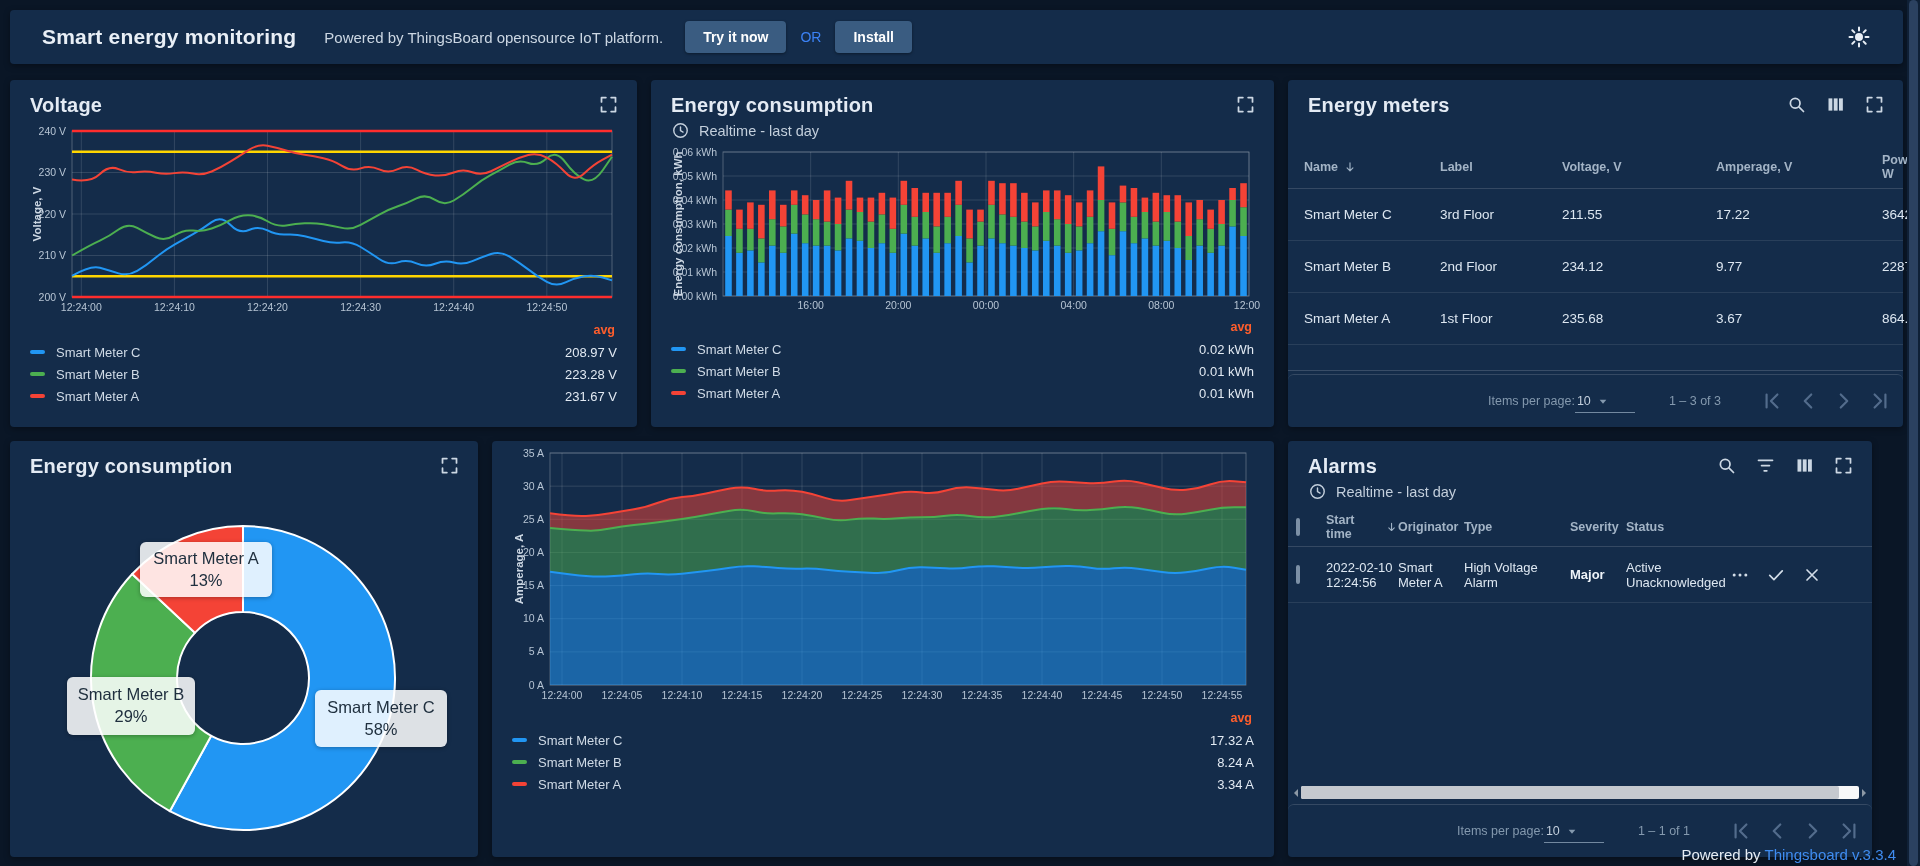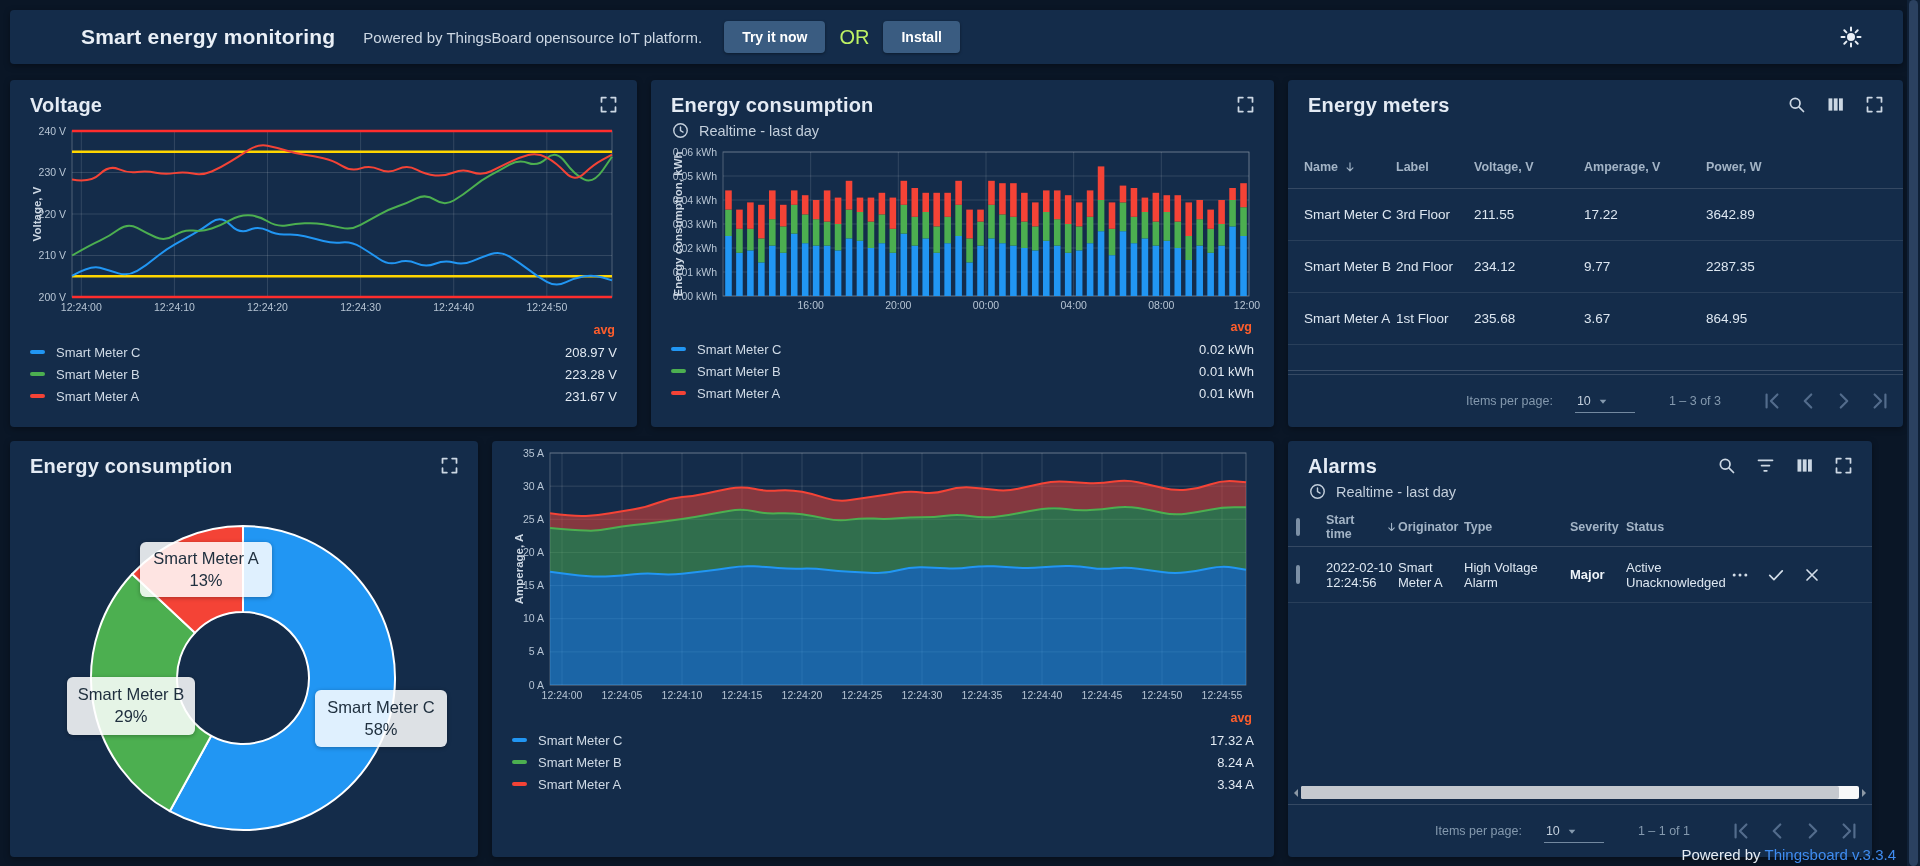--- a/index.html
+++ b/index.html
@@ -1,26 +1,26 @@
 <!DOCTYPE html>
 <html><head>
 <meta charset="utf-8">
 <style>
   html,body{margin:0;padding:0;background:#0a1626;font-family:"Liberation Sans",sans-serif;}
   .page{position:relative;width:1920px;height:866px;background:#0a1626;overflow:hidden;color:#dfe8f2;}
   .card{position:absolute;background:#142c4a;border-radius:4px;box-shadow:0 2px 6px rgba(0,0,0,.35);}
 
   
-  .hdr{display:flex;align-items:center;height:100%;padding:0 40px;box-sizing:border-box;margin-left:31px;}
+  .hdr{display:flex;align-items:center;height:100%;padding:0 32px;box-sizing:border-box;}
   .hdr-title{font-size:21px;font-weight:700;color:#e9eff6;letter-spacing:.2px;}
   .hdr-sub{margin-left:28px;font-size:15px;color:#ccd7e3;}
   .btn{margin-left:22px;background:#3a5c81;border:none;border-radius:4px;padding:8px 18px;font-size:14px;
        font-weight:700;color:#fff;box-shadow:0 1px 3px rgba(0,0,0,.4);cursor:pointer;font-family:inherit;}
   .btn+.or{margin-left:14px;}
-  .or{font-size:20px;color:#bef264;}
+  .or{font-size:14px;color:#3b82f6;}
   .hdr-right{margin-left:auto;display:flex;align-items:center;color:#e9eff6;}
 
   
   .w-head{display:flex;align-items:flex-start;padding:14px 18px 6px 20px;}
   .w-title{font-size:20px;font-weight:700;color:#e4ebf4;letter-spacing:.2px;}
   .w-icons{margin-left:auto;display:flex;gap:18px;color:#ccd7e3;align-items:center;}
   .ic{width:21px;height:21px;display:block;cursor:pointer;}
   .ic svg{width:100%;height:100%;display:block;}
   .tw{display:flex;align-items:center;gap:9px;padding:2px 20px 6px 20px;color:#c3cfdc;font-size:14.5px;}
   .tw .ic{width:19px;height:19px;cursor:default;}
@@ -31,41 +31,41 @@
   .chart text.axlab{font-size:11.5px;font-weight:700;fill:#ccd7e3;}
 
   
   .legend{padding:6px 20px 10px 20px;font-size:13px;}
   .lg-head{display:flex;justify-content:flex-end;color:#ff5e2c;font-weight:700;font-size:12.5px;padding:0 2px 4px 0;}
   .lg-row{display:flex;align-items:center;height:22px;color:#cfdae6;cursor:pointer;}
   .sw{width:15px;height:4px;border-radius:2px;margin-right:11px;flex:none;}
   .lg-val{margin-left:auto;color:#e2eaf3;}
 
   
-  .grid-meters{display:grid;grid-template-columns:92px 78px 110px 122px 1fr;align-items:center;padding:0 16px;box-sizing:border-box;}
+  .grid-meters{display:grid;grid-template-columns:92px 78px 110px 122px 1fr;align-items:center;padding:0 16px;box-sizing:border-box;gap:44px;}
   .grid-alarms{display:grid;grid-template-columns:30px 72px 66px 106px 56px 104px 1fr;align-items:center;padding:0 8px;box-sizing:border-box;}
   .t-head{height:44px;color:#a3b4c6;font-size:12.5px;font-weight:700;border-bottom:1px solid rgba(255,255,255,.14);}
   .t-row{color:#dde7f1;font-size:13.5px;border-bottom:1px solid rgba(255,255,255,.09);cursor:pointer;}
   .t-row.meters{height:52px;white-space:nowrap;}
   .t-row.alarms{height:56px;font-size:13px;}
   .hcell{display:flex;align-items:center;gap:5px;}
   .sort-ic{width:14px;height:14px;color:#9fb2c5;}
   .sort-ic svg{width:100%;height:100%;display:block;}
   .cbx{width:16px;height:16px;border:2px solid #7c90a6;border-radius:3px;cursor:pointer;}
   .sev{font-weight:700;color:#eef3f8;}
   .acts{display:flex;gap:16px;align-items:center;color:#d3dde8;}
   .acts .ic{width:20px;height:20px;}
   .spacer{flex:1;}
 
   
   .pag-sep{border-top:1px solid rgba(255,255,255,.16);margin-bottom:3px;}
   .pag{display:flex;align-items:center;justify-content:flex-end;height:52px;padding-right:10px;
-       color:#8499ae;font-size:12.5px;border-top:1px solid rgba(255,255,255,.14);}
+       color:#8499ae;font-size:12.5px;border-top:1px solid rgba(255,255,255,.14);border-radius:6px;}
   .sel{display:inline-flex;align-items:center;gap:4px;border-bottom:1px solid #7389a0;
-       padding:3px 2px;margin-left:22px;min-width:56px;color:#c3cfdc;cursor:pointer;}
+       padding:3px 2px;margin-left:0;min-width:56px;color:#c3cfdc;cursor:pointer;}
   .sel .ic{width:16px;height:16px;color:#8499ae;}
   .range{margin:0 28px 0 34px;}
   .pg-ic{width:26px;height:26px;color:#536c8c;margin-left:10px;cursor:pointer;}
   .pg-ic svg{width:100%;height:100%;display:block;}
 
   
   .hscroll{display:flex;align-items:center;height:15px;margin:0 2px 4px 2px;}
   .h-arr{width:0;height:0;border:4.5px solid transparent;flex:none;cursor:pointer;}
   .h-arr.left{border-right-color:#8d99a6;}
   .h-arr.right{border-left-color:#8d99a6;}

